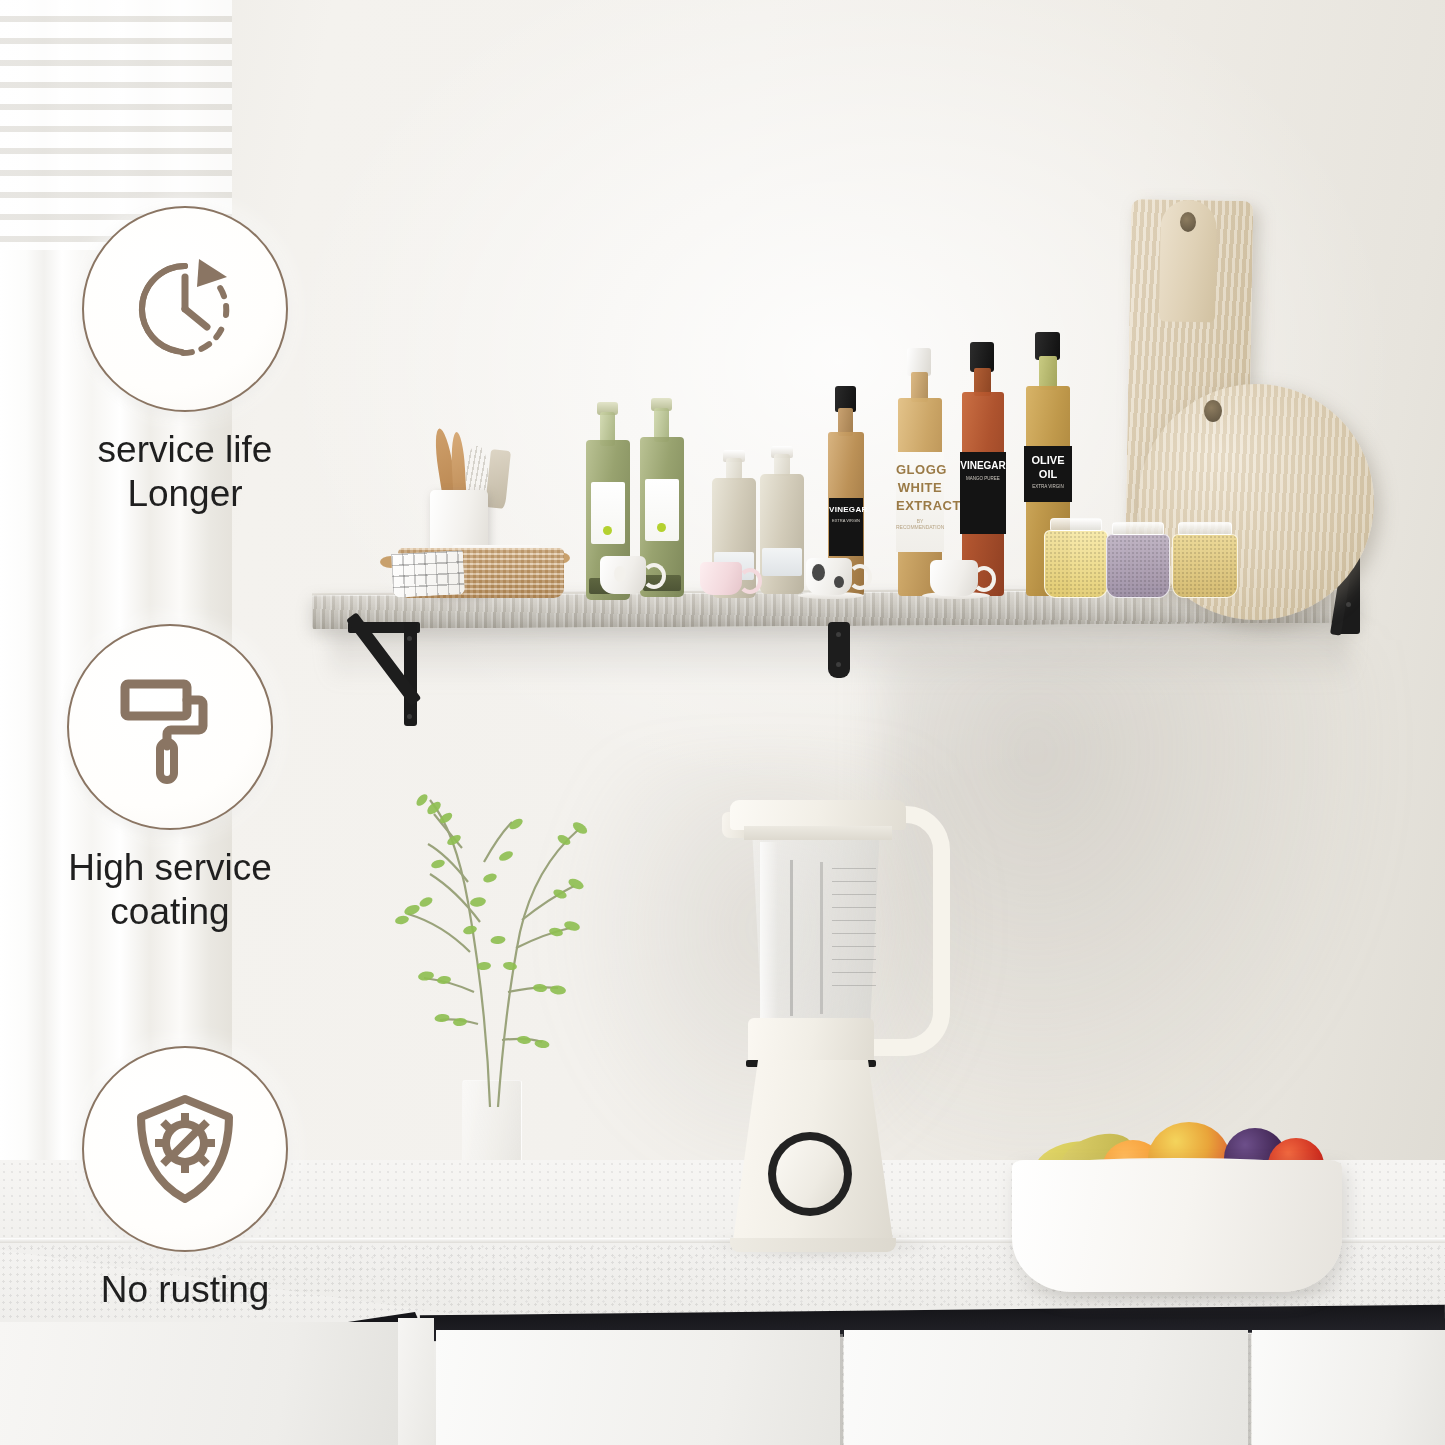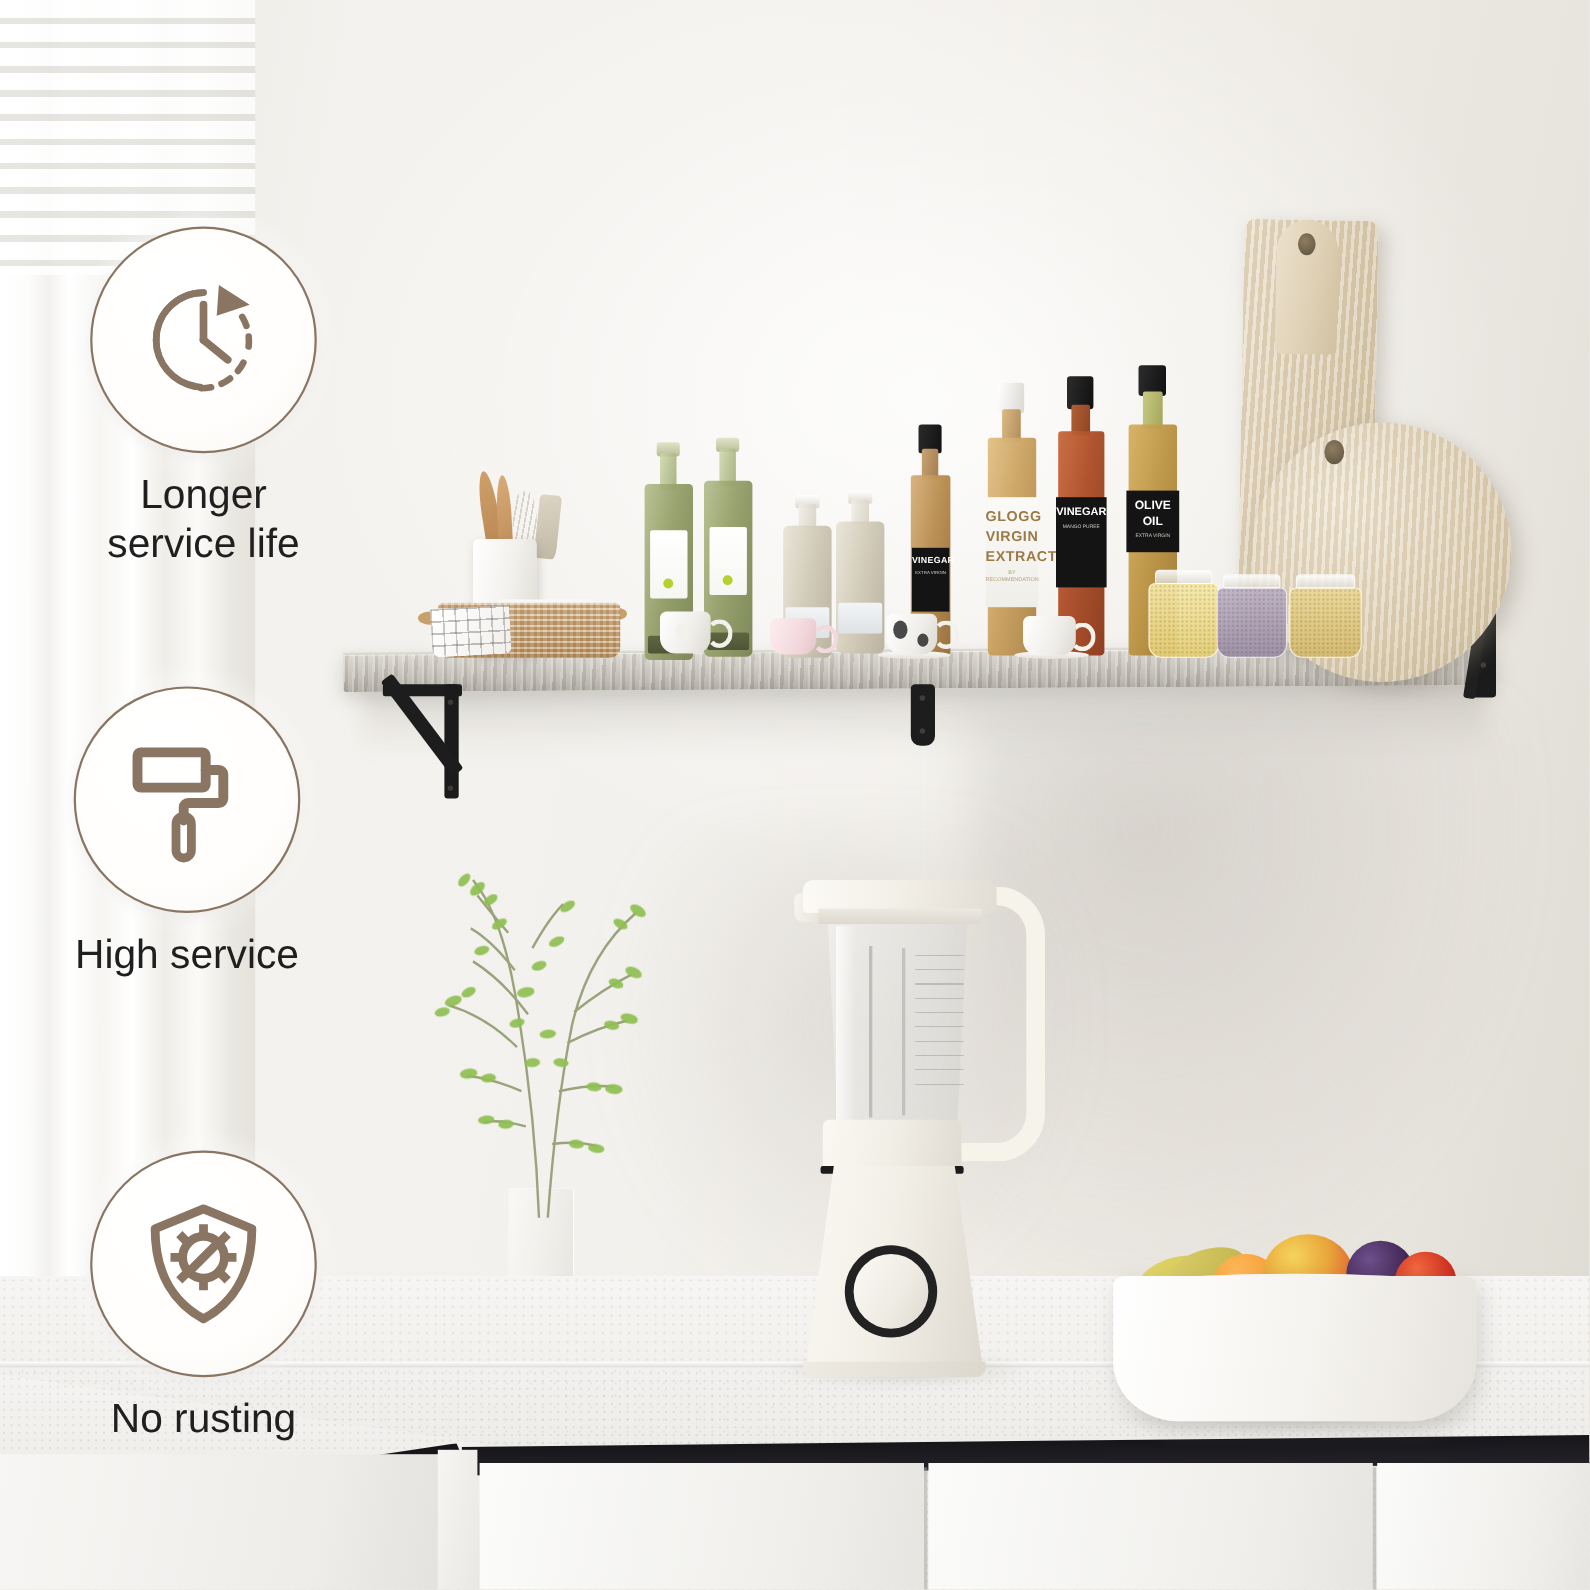--- a/index.html
+++ b/index.html
@@ -488,21 +488,21 @@
   <div class="item vin1-lab">
     <div class="t">VINEGAR</div>
     <div class="s">EXTRA VIRGIN</div>
   </div>
 
   <div class="item glog-cap"></div>
   <div class="item glog-neck"></div>
   <div class="item glog"></div>
   <div class="item glog-lab">
     <div class="l1">GLOGG</div>
-    <div class="l2">VIRGIN</div>
+    <div class="l2">WHITE</div>
     <div class="l3">EXTRACT</div>
     <div class="l4">BY RECOMMENDATION</div>
   </div>
 
   <div class="item vin2-cap"></div>
   <div class="item vin2-neck"></div>
   <div class="item vin2"></div>
   <div class="item vin2-lab">
     <div class="t">VINEGAR</div>
     <div class="s">MANGO PUREE</div>
@@ -648,35 +648,36 @@
         <path d="M17 60 A43 43 0 0 1 60 17" fill="none" stroke="#8a7563" stroke-width="6" stroke-linecap="round"></path>
         <path d="M17 60 A43 43 0 0 0 52 102" fill="none" stroke="#8a7563" stroke-width="6" stroke-linecap="round"></path>
         <path d="M58 104 A43 43 0 0 0 99 74" fill="none" stroke="#8a7563" stroke-width="6" stroke-linecap="round" stroke-dasharray="9 10"></path>
         <path d="M101 66 A43 43 0 0 0 90 32" fill="none" stroke="#8a7563" stroke-width="6" stroke-linecap="round" stroke-dasharray="9 10"></path>
         <polygon points="74,10 102,28 72,38" fill="#8a7563"></polygon>
         <line x1="60" y1="28" x2="60" y2="60" stroke="#8a7563" stroke-width="7" stroke-linecap="round"></line>
         <line x1="60" y1="60" x2="82" y2="78" stroke="#8a7563" stroke-width="7" stroke-linecap="round"></line>
       </svg>
     </div>
     <div class="f-label">
+      <span class="ln">service life</span>
       <span class="ln">Longer</span>
-      <span class="ln">service life</span>
     </div>
   </div>
 
   <div class="feature f2">
     <div class="badge">
       <svg width="118" height="118" viewBox="0 0 118 118">
         <rect x="14" y="16" width="62" height="32" rx="3" fill="none" stroke="#8a7563" stroke-width="9"></rect>
         <path d="M76 32 h12 a4 4 0 0 1 4 4 v22 a4 4 0 0 1 -4 4 h-28 a4 4 0 0 0 -4 4 v12" fill="none" stroke="#8a7563" stroke-width="9" stroke-linejoin="round" stroke-linecap="round"></path>
         <rect x="49" y="74" width="14" height="38" rx="7" fill="none" stroke="#8a7563" stroke-width="8"></rect>
       </svg>
     </div>
     <div class="f-label">
       <span class="ln">High service</span>
+      <span class="ln">coating</span>
     </div>
   </div>
 
   <div class="feature f3">
     <div class="badge">
       <svg width="120" height="120" viewBox="0 0 120 120">
         <path d="M60 10 L104 28 C104 70 86 96 60 110 C34 96 16 70 16 28 Z" fill="none" stroke="#8a7563" stroke-width="8" stroke-linejoin="round"></path>
         <circle cx="60" cy="54" r="19" fill="none" stroke="#8a7563" stroke-width="8"></circle>
         <g stroke="#8a7563" stroke-width="8" stroke-linecap="butt">
           <line x1="60" y1="24" x2="60" y2="36"></line>

